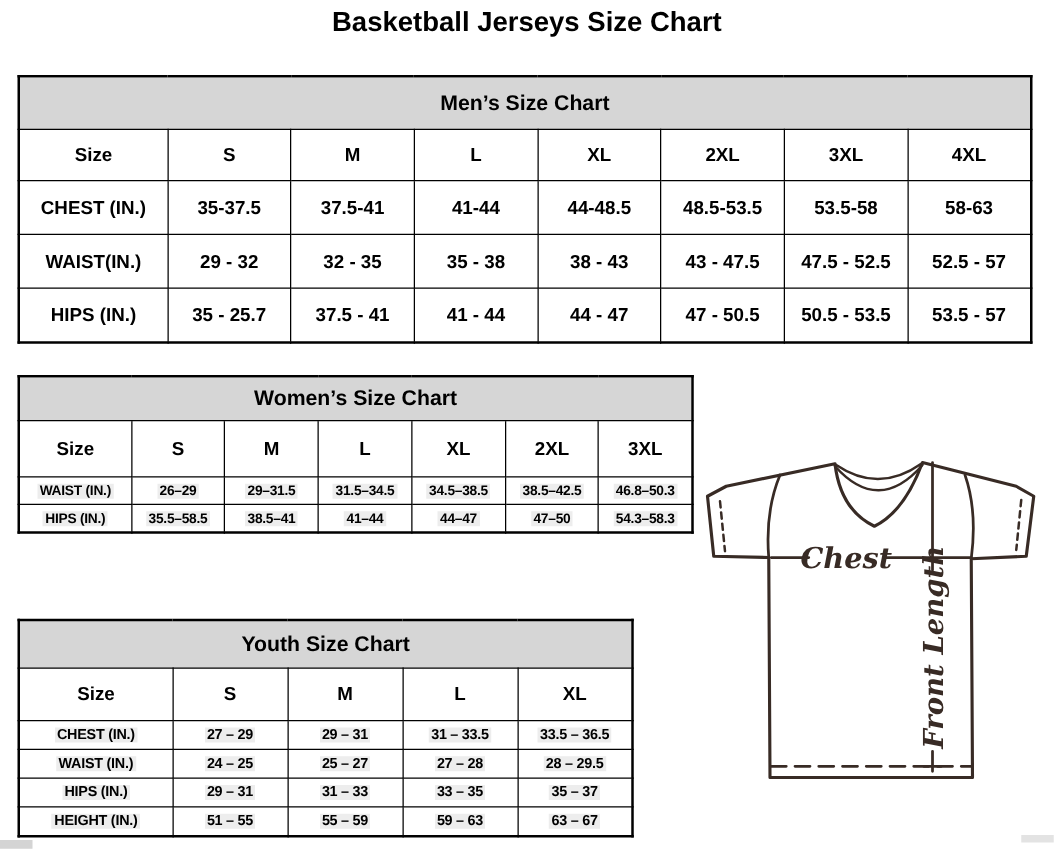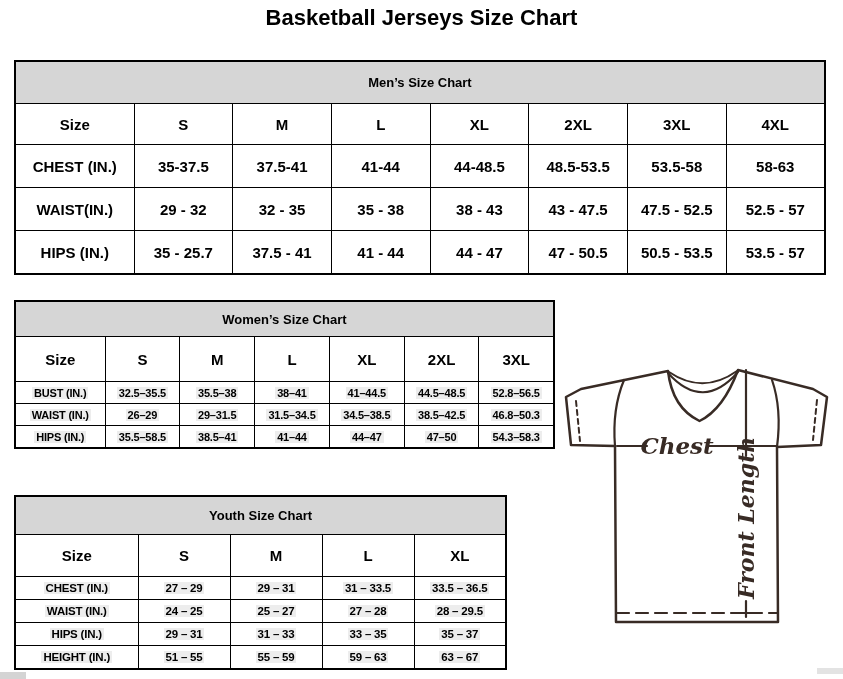--- a/index.html
+++ b/index.html
@@ -5,21 +5,21 @@
   html,body{margin:0;padding:0;}
   body{width:843px;height:679px;background:#ffffff;overflow:hidden;
        font-family:"Liberation Sans","DejaVu Sans",sans-serif;color:#000;}
   .canvas{position:relative;width:843px;height:475px;background:#fff;}
   .page-title{position:absolute;left:0;top:5px;width:843px;text-align:center;
        font-size:22px;font-weight:bold;letter-spacing:0;margin:0;}
   table.tbl{position:absolute;border-collapse:collapse;table-layout:fixed;
        font-weight:bold;border:2px solid #000;}
   table.tbl td{border:1px solid #000;text-align:center;vertical-align:middle;
        padding:0;overflow:hidden;white-space:nowrap;}
-  td.chart-title-cell{background:#d6d6d6;font-size:13px;}
+  td.chart-title-cell{background:#d6d6d6;font-size:17px;}
   
   .mens{left:14px;top:60px;width:810px;}
   .mens td.hdr{height:41px;}
   .mens tr.size-row td{height:40px;font-size:15px;}
   .mens tr.data-row td{height:42px;font-size:15px;}
   .mens td.rowlabel{font-size:14px;}
   
   .womens{left:14px;top:300px;width:539px;border-radius:24px;}
   .womens td.hdr{height:34px;}
   .womens tr.size-row td{height:44px;font-size:15px;}
@@ -121,29 +121,20 @@
     <tr class="size-row">
       <td>Size</td>
       <td>S</td>
       <td>M</td>
       <td>L</td>
       <td>XL</td>
       <td>2XL</td>
       <td>3XL</td>
     </tr>
     <tr class="data-row">
-      <td><span class="hl">BUST (IN.)</span></td>
-      <td><span class="hl">32.5–35.5</span></td>
-      <td><span class="hl">35.5–38</span></td>
-      <td><span class="hl">38–41</span></td>
-      <td><span class="hl">41–44.5</span></td>
-      <td><span class="hl">44.5–48.5</span></td>
-      <td><span class="hl">52.8–56.5</span></td>
-    </tr>
-    <tr class="data-row">
       <td><span class="hl">WAIST (IN.)</span></td>
       <td><span class="hl">26–29</span></td>
       <td><span class="hl">29–31.5</span></td>
       <td><span class="hl">31.5–34.5</span></td>
       <td><span class="hl">34.5–38.5</span></td>
       <td><span class="hl">38.5–42.5</span></td>
       <td><span class="hl">46.8–50.3</span></td>
     </tr>
     <tr class="data-row">
       <td><span class="hl">HIPS (IN.)</span></td>

